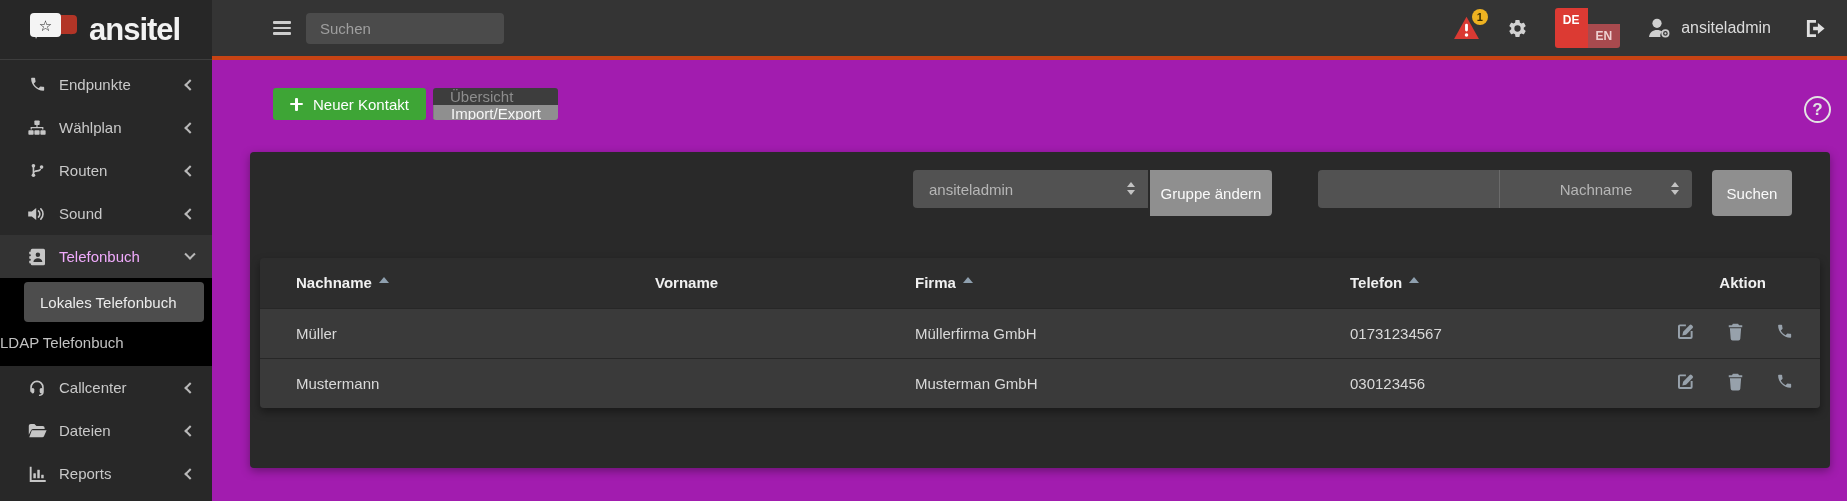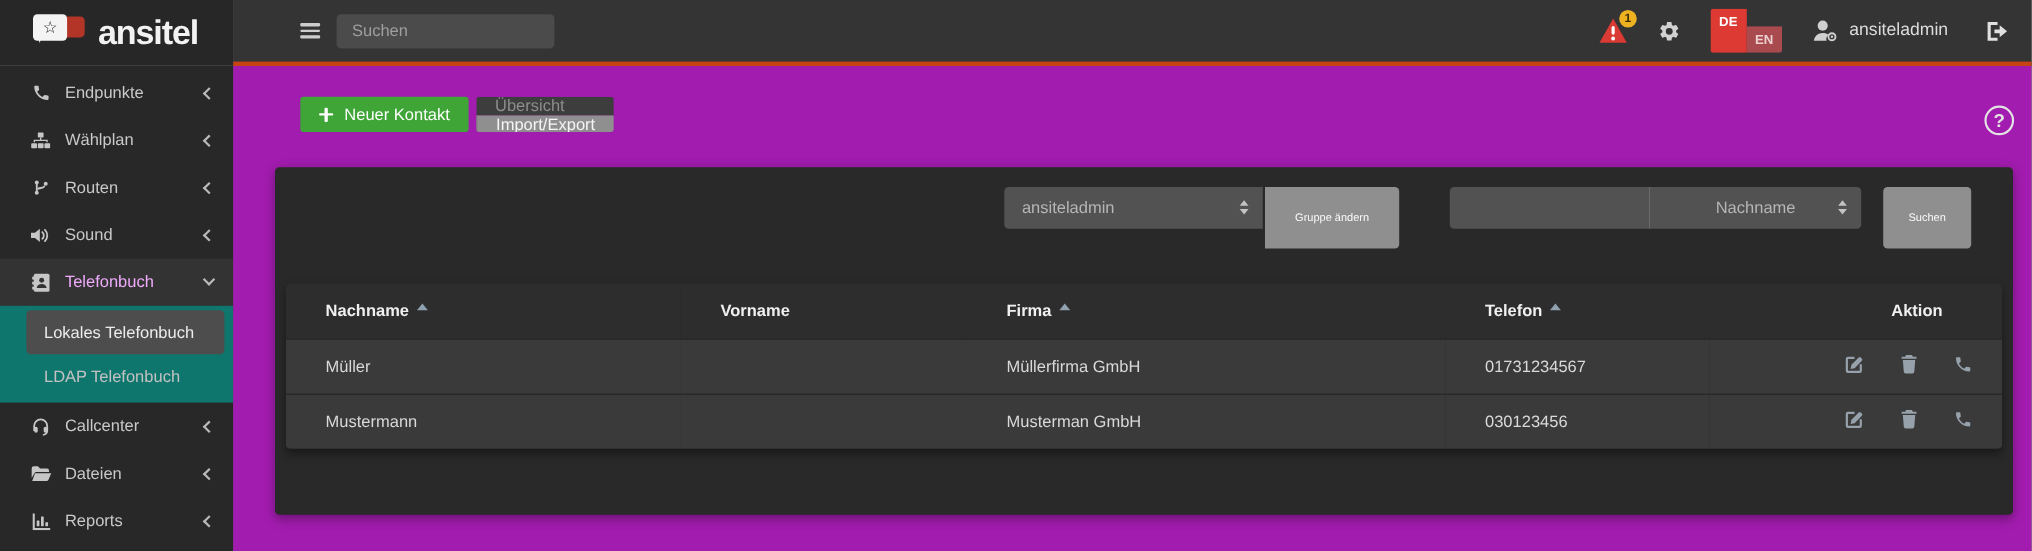--- a/index.html
+++ b/index.html
@@ -48,22 +48,22 @@
   .sidebar { width:212px; flex:none; background:#282828; padding-top:3px; }
   .nav-item { height:43px; display:flex; align-items:center; padding:0 18px 0 26px;
               color:#c9c9c9; font-size:15px; cursor:pointer; }
   .nav-item.open { background:#333333; color:#f0abfc; }
   .nav-icon { width:22px; margin-right:11px; display:flex; justify-content:center; flex:none; }
   .nav-icon svg { fill:#c6c6c6; }
   .nav-label { flex:1; }
   .chv { width:8px; height:8px; border-left:2.4px solid #b9b9b9; border-bottom:2.4px solid #b9b9b9; display:block; }
   .chv.left { transform:rotate(45deg); }
   .chv.down { transform:rotate(-45deg) translate(2px,-2px); }
-  .submenu { background:#0f766e; padding:4px 0; }
-  .sub-item { height:40px; display:flex; align-items:center; padding-left:40px;
+  .submenu { background:#000000; padding:4px 0; }
+  .sub-item { height:40px; display:flex; align-items:center; 
               color:#c2c2c2; font-size:15px; cursor:pointer; }
   .sub-item.active { background:#4d4d4d; border-radius:4px; margin:0 8px 0 24px; padding-left:16px; color:#ececec; }
 
   .content { flex:1; background:#a21caf; position:relative; }
 
   
   .btn-green { position:absolute; left:61px; top:28px; height:32px; background:#3ea536; border:none;
     border-radius:3px; color:#fff; font-size:15px; display:flex; align-items:center; padding:0 17px;
     gap:10px; cursor:pointer; font-family:inherit; }
   .plus-icon { position:relative; width:13px; height:13px; display:block; }
@@ -85,22 +85,22 @@
            border-radius:4px; box-shadow:0 3px 10px rgba(0,0,0,.35); }
 
   .sel { position:absolute; height:38px; background:#525252; color:#b6b6b6; font-size:15px;
          display:flex; align-items:center; cursor:pointer; }
   .updown { display:inline-flex; flex-direction:column; gap:2.5px; position:absolute; right:13px; top:12px; }
   .updown i { width:0; height:0; border-left:4.5px solid transparent; border-right:4.5px solid transparent; display:block; }
   .updown .up { border-bottom:5px solid #c3c3c3; }
   .updown .dn { border-top:5px solid #c3c3c3; }
 
   .group-select { left:663px; top:18px; width:235px; padding-left:16px; border-radius:4px 0 0 4px; }
-  .btn-gray { background:#8f8f8f; color:#fafafa; font-size:10px; border:none; cursor:pointer;
-              height:56px; font-family:inherit; }
+  .btn-gray { background:#8f8f8f; color:#fafafa; font-size:15px; border:none; cursor:pointer;
+              height:46px; font-family:inherit; }
   .btn-gruppe { position:absolute; left:900px; top:18px; width:122px; border-radius:0 4px 4px 0; }
   .input-group { position:absolute; left:1068px; top:18px; width:374px; height:38px; background:#525252;
                  border-radius:4px; display:flex; }
   .ig-input { width:182px; background:transparent; border:none; border-right:1px solid #6a6a6a;
               color:#ddd; padding:0 12px; font-size:15px; outline:none; border-radius:4px 0 0 4px; }
   .ig-select { flex:1; position:relative; display:flex; align-items:center; justify-content:center;
                color:#b6b6b6; font-size:15px; cursor:pointer; }
   .btn-suchen { position:absolute; left:1462px; top:18px; width:80px; border-radius:4px; }
 
   

